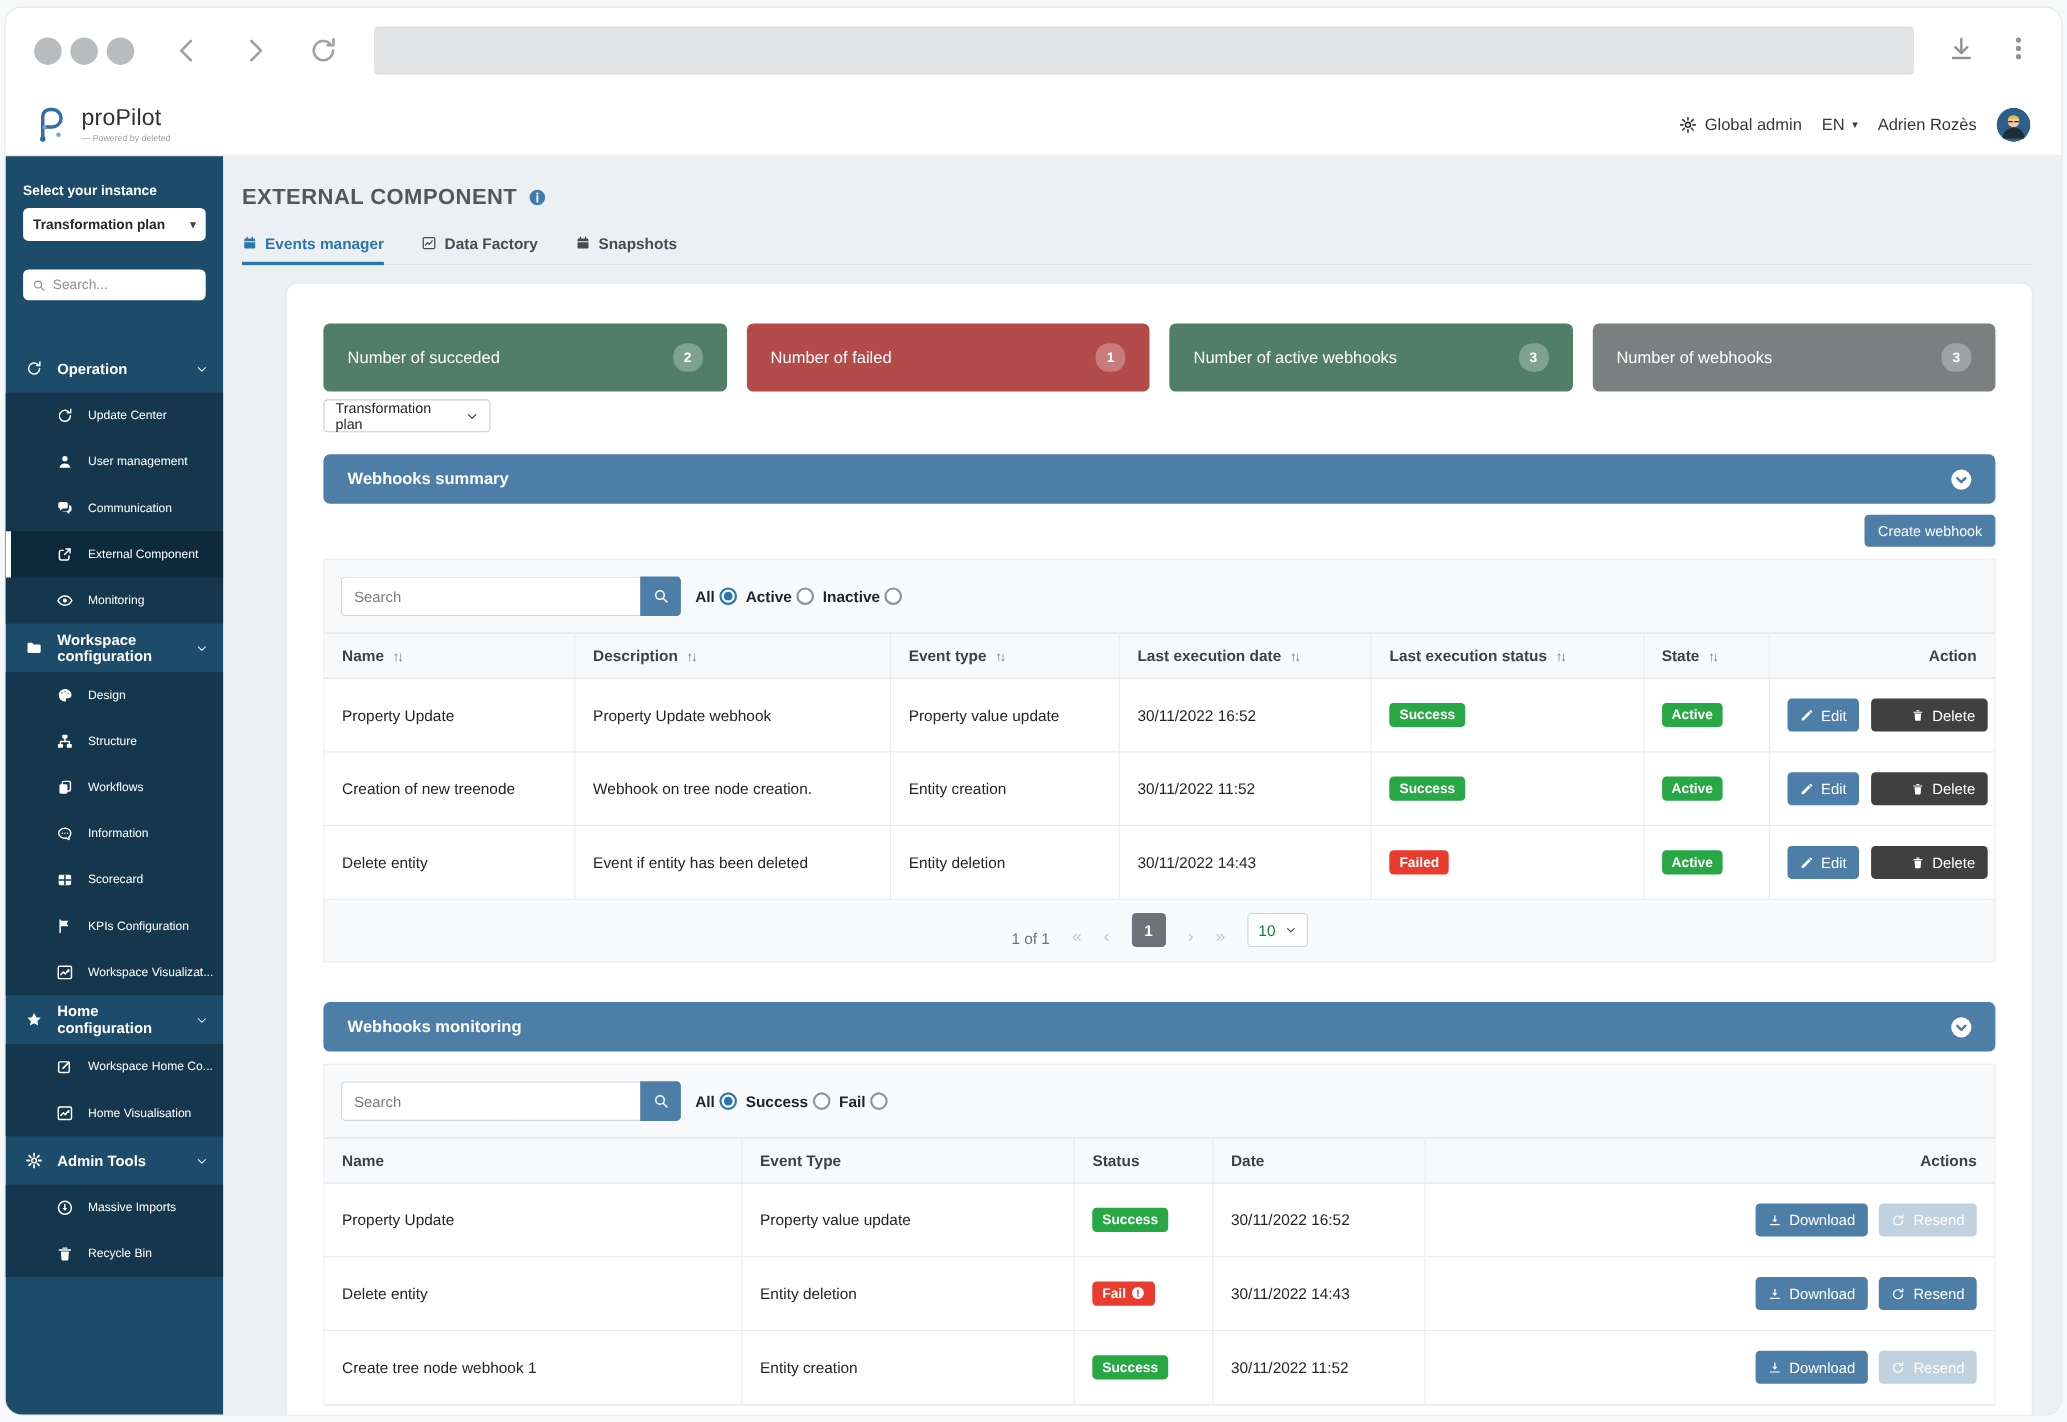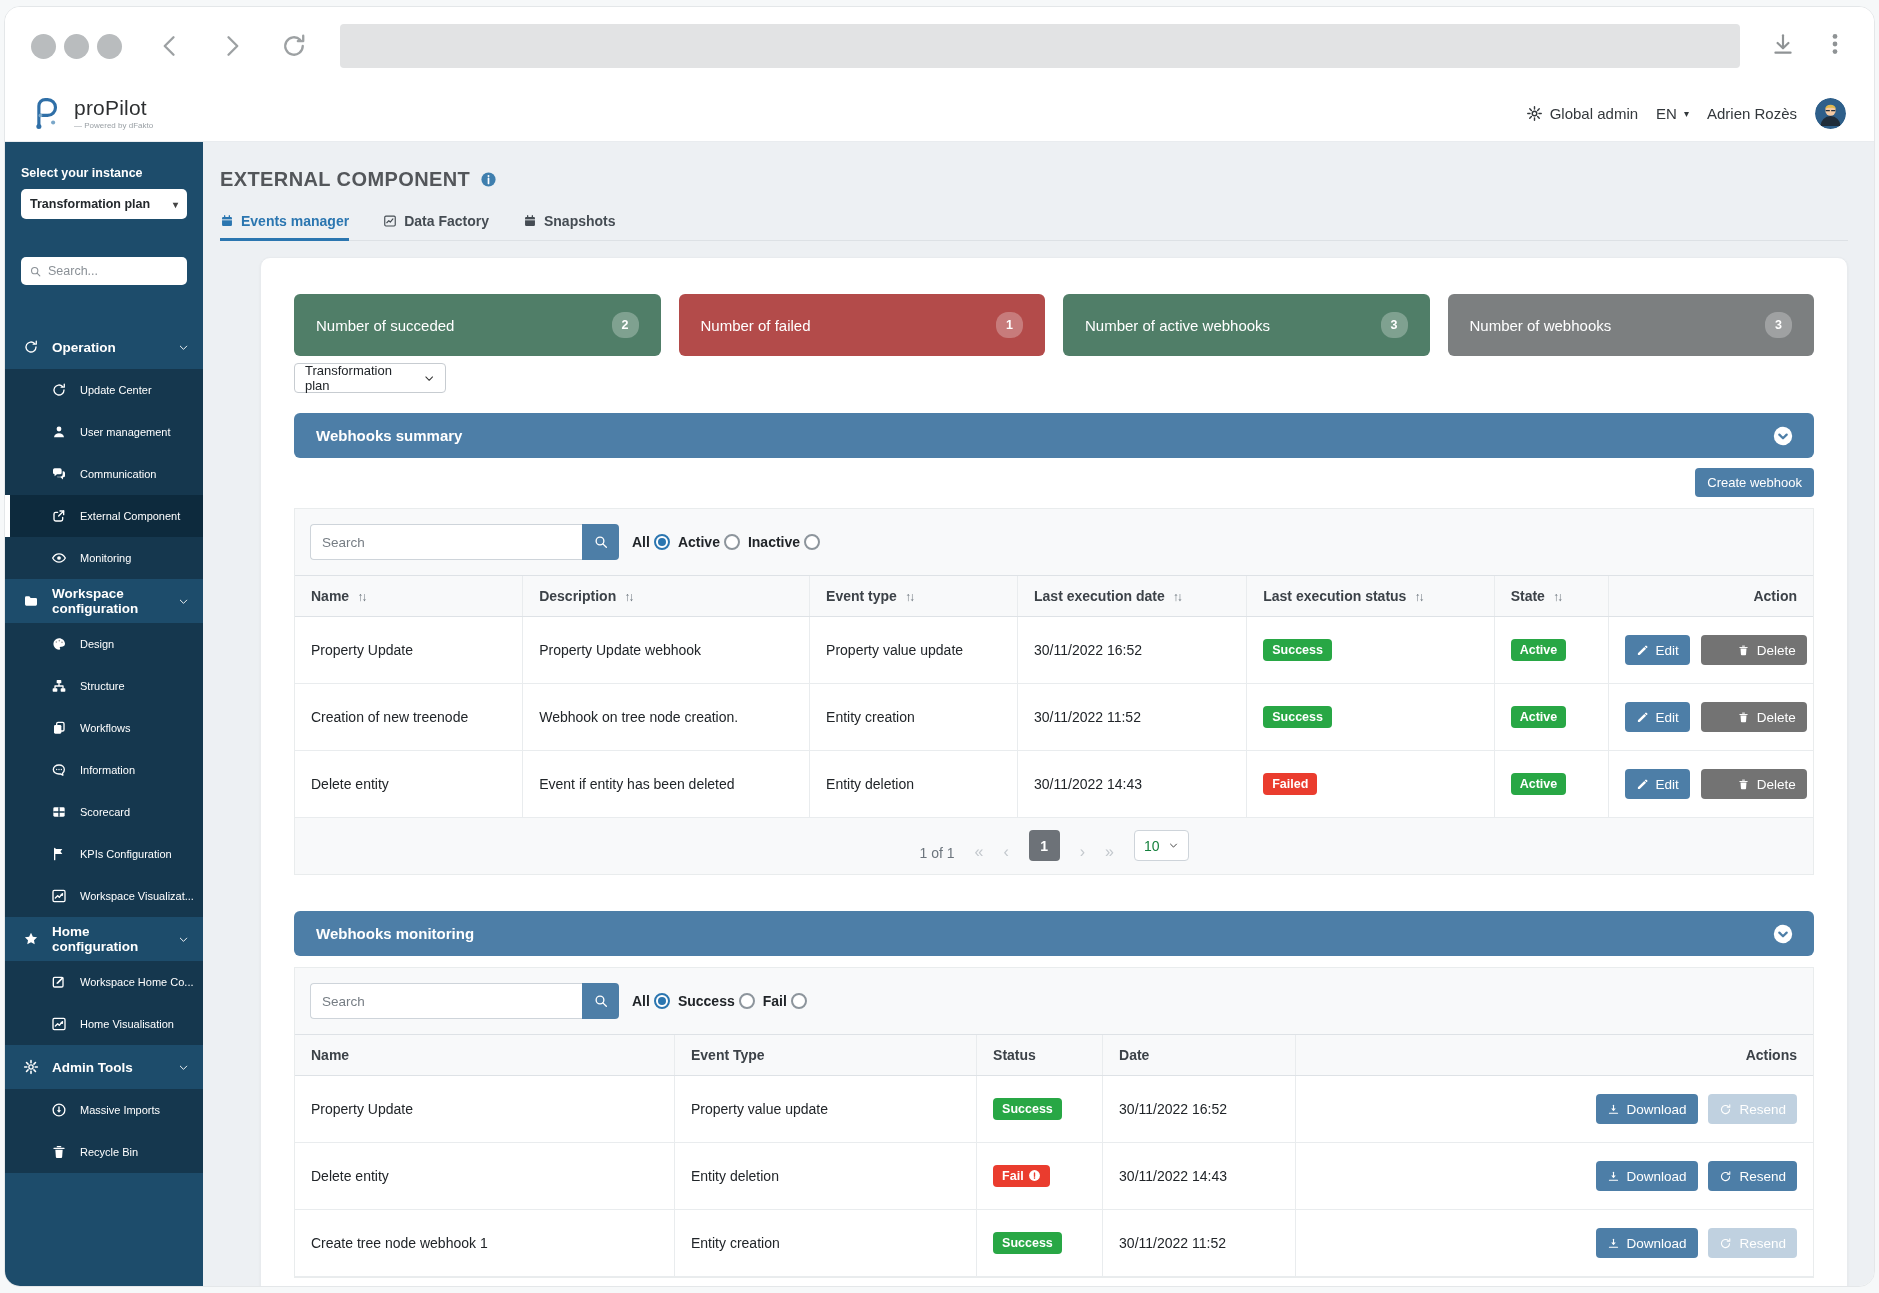--- a/index.html
+++ b/index.html
@@ -31,21 +31,21 @@
 
   
   .bodyrow { display:flex; height:1146px; }
 
   
   .sidebar { width:198px; background:#1d4c6b; color:#fff; flex-shrink:0; padding-top:24px; }
   .sb-label { font-size:12.5px; font-weight:700; padding:0 16px; margin-bottom:9px; }
   .sb-select { margin:0 16px 10px; height:30px; background:#fff; border-radius:5px; display:flex; align-items:center;
                padding:0 9px; color:#23282c; font-size:12.5px; font-weight:700; }
   .sb-select .caret { margin-left:auto; color:#444; }
-  .sb-search { margin:16px 16px; height:28px; background:#fff; border-radius:5px; display:flex; align-items:center; padding:0 8px; gap:6px; }
+  .sb-search { margin:4px 16px; height:28px; background:#fff; border-radius:5px; display:flex; align-items:center; padding:0 8px; gap:6px; }
   .sb-search svg { width:13px; height:13px; color:#8a9096; flex-shrink:0; }
   .sb-search input { border:none; outline:none; width:100%; font-size:12.5px; font-family:inherit; color:#333; }
   .sb-search input::placeholder { color:#8a9096; }
   .menu { margin-top:40px; }
   .grp { height:44px; display:flex; align-items:center; padding:0 14px 0 18px; gap:13px; font-size:13.5px; font-weight:600; cursor:pointer; }
   .grp svg { width:16px; height:16px; flex-shrink:0; }
   .grp .chev { margin-left:auto; width:11px; height:11px; color:#fff; }
   .sub { background:#15374e; }
   .item { height:42px; display:flex; align-items:center; padding-left:46px; gap:13px; font-size:11px; cursor:pointer; }
   .item svg { width:16px; height:16px; flex-shrink:0; }
@@ -110,21 +110,21 @@
 
   .badge { display:inline-block; padding:4px 9px; border-radius:4px; color:#fff; font-weight:700; font-size:12.5px; }
   .badge.green { background:#28a745; }
   .badge.red { background:#ea3c2e; }
   .badge .b-ic { display:inline-block; vertical-align:-2px; margin-left:4px; width:13px; height:13px; }
 
   .btn { display:inline-flex; align-items:center; gap:7px; height:30px; padding:0 11px; border:none; border-radius:4px;
          color:#fff; font-size:13.5px; font-family:inherit; cursor:pointer; }
   .btn svg { width:13px; height:13px; }
   .btn.blue { background:#4d7ea7; }
-  .btn.red { background:#737373;padding-left:36px; }
+  .btn.red { background:#404040;padding-left:36px; }
   .btn.disabled { opacity:.35; cursor:default; }
   .actions-cell { white-space:nowrap; }
   .actions-cell .btn + .btn { margin-left:7px; }
 
   .pagi { display:flex; align-items:flex-end; justify-content:center; gap:20px; padding:12px 0 13px; color:#6c757d; font-size:14px; }
   .pg-arrow { color:#c3c8cd; font-size:16px; cursor:pointer; }
   .pg-cur { width:31px; height:31px; background:#6d7278; color:#fff; border-radius:4px; display:flex; align-items:center;
             justify-content:center; font-weight:700; cursor:pointer; }
   .pgsize { height:31px; border:1px solid #ced4da; border-radius:4px; background:#fff; display:flex; align-items:center;
             gap:8px; padding:0 9px; color:#15803d; cursor:pointer; }
@@ -180,21 +180,21 @@
   <div class="apphdr">
     <div class="brand">
       <svg width="38" height="38" viewBox="0 0 48 48">
         <path d="M15 41V15a8 8 0 0 1 8-8h3a10 10 0 0 1 0 20h-9" fill="none" stroke="#2f6fa7" stroke-width="4" stroke-linecap="round"></path>
         <circle cx="15" cy="41" r="3.2" fill="#2f6fa7"></circle>
           <circle cx="33" cy="36" r="2.6" fill="#7aa7c9"></circle>
           <circle cx="17" cy="27" r="2.4" fill="#7aa7c9"></circle>
       </svg>
       <div>
         <div class="brand-name">proPilot</div>
-        <div class="brand-sub">— Powered by dFakto</div>
+        <div class="brand-sub">— Powered by deleted</div>
       </div>
     </div>
     <div class="hdr-right">
       <div class="hdr-item">
         <svg class="ic" viewBox="0 0 24 24">
             <circle cx="12" cy="12" r="3.2"></circle>
             <path d="M12 2.5v3.2M12 18.3v3.2M2.5 12h3.2M18.3 12h3.2M5.3 5.3l2.3 2.3M16.4 16.4l2.3 2.3M18.7 5.3l-2.3 2.3M7.6 16.4l-2.3 2.3"></path>
           </svg>
         <span>Global admin</span>
       </div>

